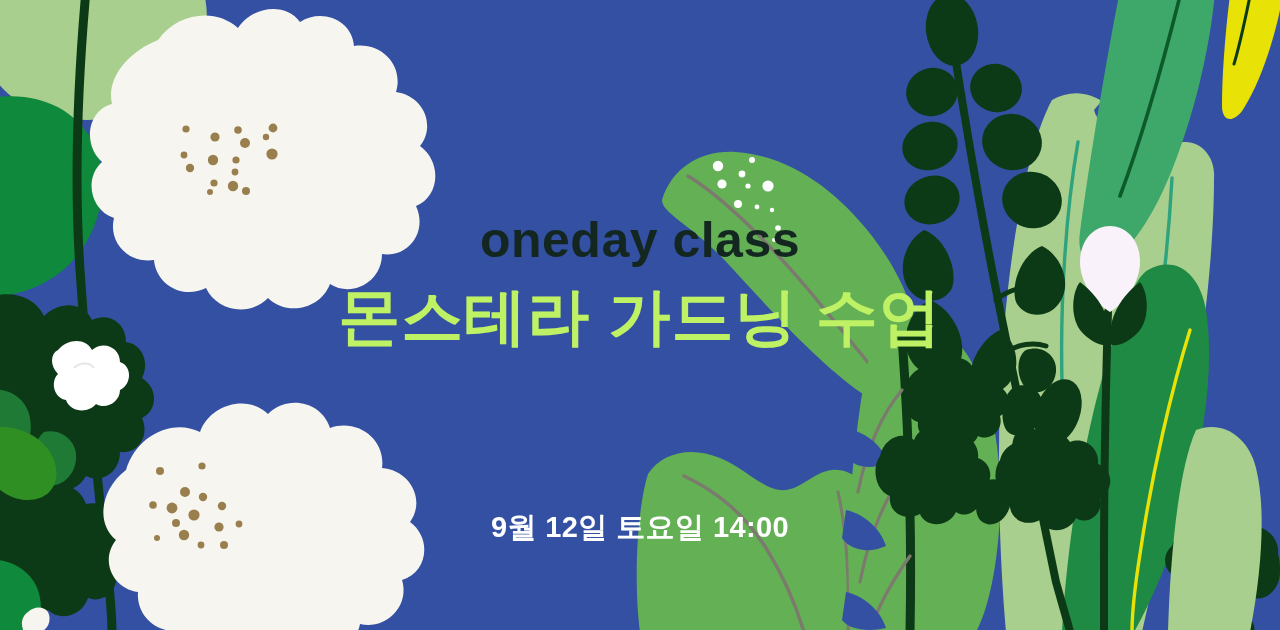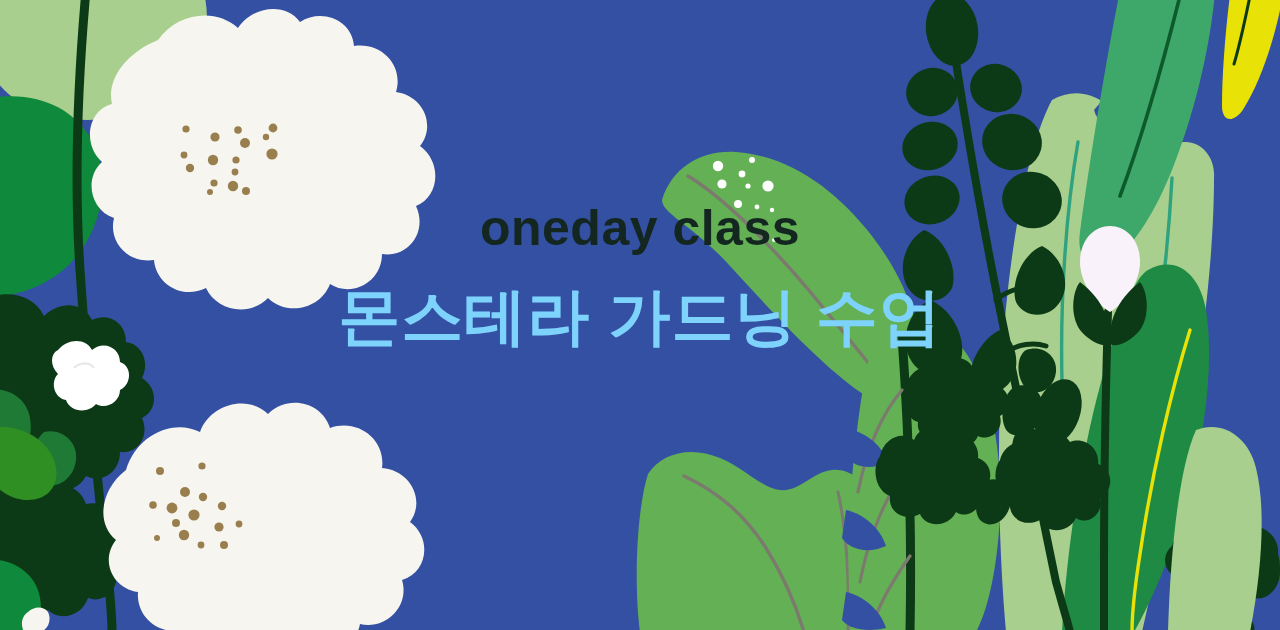--- a/index.html
+++ b/index.html
@@ -58,39 +58,39 @@
     font-size: 22px;
     font-weight: 700;
     color: #f59a12;
     letter-spacing: 0.6px;
     margin-left: 9px;
   }
 
   
   #headline-eng {
     position: absolute;
-    top: 200px;
+    top: 212px;
     left: 0;
     width: 1280px;
     text-align: center;
     font-size: 50px;
     font-weight: 700;
     color: #132720;
     letter-spacing: 0.5px;
     line-height: 1.15;
   }
   #headline-kor {
     position: absolute;
     top: 280px;
     left: 0;
     width: 1280px;
     text-align: center;
     font-size: 62px;
     font-weight: 700;
-    color: #7dd3fc;
+    color: #bef264;
     letter-spacing: 1px;
     line-height: 1.2;
   }
   #schedule {
     position: absolute;
     top: 508px;
     left: 0;
     width: 1280px;
     text-align: center;
     font-size: 29px;
@@ -327,15 +327,16 @@
     </g>
   </svg>
 
   <div class="text-layer">
 
 
     <div id="headline-eng">oneday class</div>
 
     <div id="headline-kor">몬스테라 가드닝 수업</div>
 
+    <div id="schedule">9월 12일 토요일 14:00</div>
 
   </div>
 </div>
 
 </body></html>

